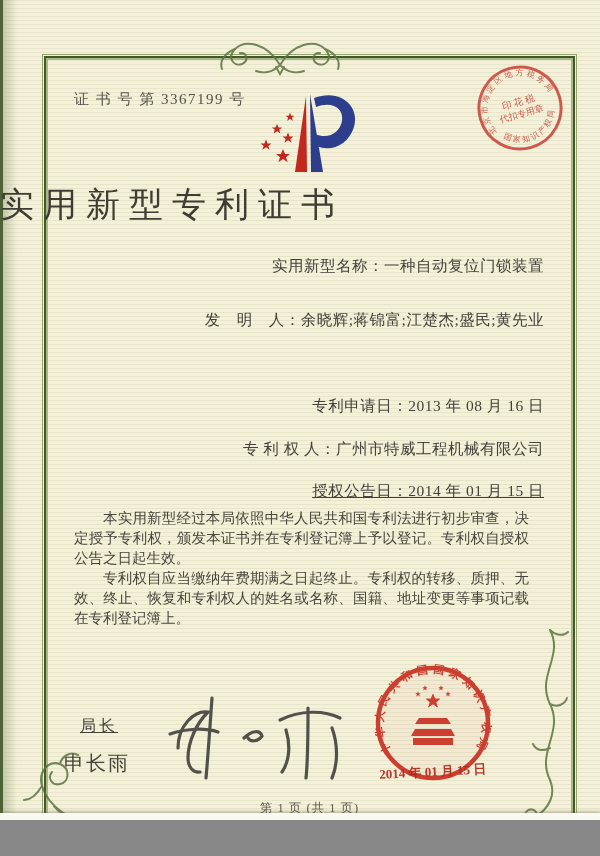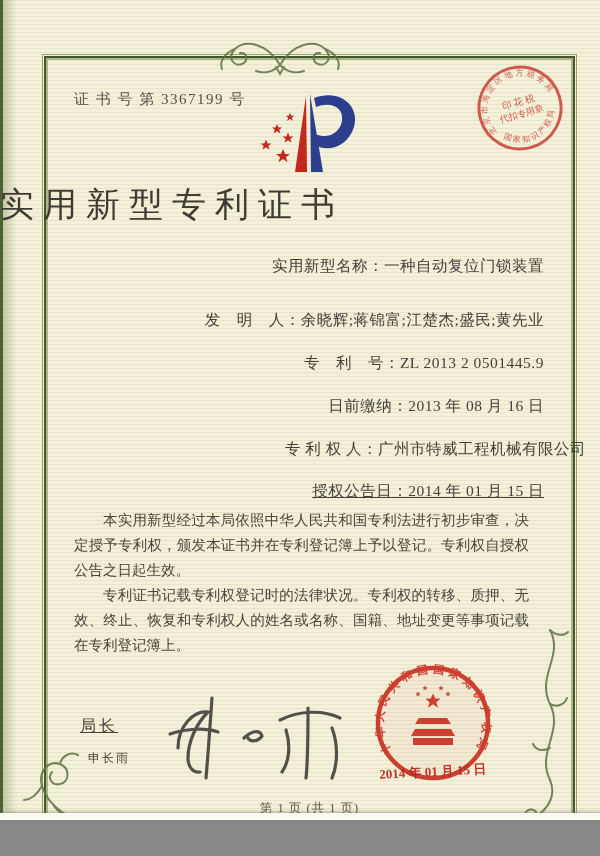--- a/index.html
+++ b/index.html
@@ -21,26 +21,26 @@
   #frame{
     left:44px;top:56px;width:527px;height:766px;
     border:2px solid #46572b;
     outline:1px solid #92a56d;outline-offset:1px;
     box-shadow:inset 0 0 0 2px rgba(146,165,109,.75);
   }
   #cert-no{left:74px;top:90px;font-size:15px;letter-spacing:1.5px;color:#55514a;}
   #title{left:0;top:182px;width:600px;font-size:34px;
     letter-spacing:9px;color:#3f3c33;}
   .field-row{left:74px;width:470px;font-size:15.5px;letter-spacing:.5px;white-space:nowrap;text-align:right;}
-  #f0{top:256px;} #f1{top:310px;} #f2{top:353px;} #f3{top:396px;} #f4{top:439px;margin-left:42px;} #f5{top:481px;text-decoration:underline;}
-  #body-text{left:74px;top:508px;width:455px;font-size:14.5px;line-height:25px;
+  #f0{top:256px;} #f1{top:310px;} #f2{top:353px;} #f3{top:396px;} #f4{top:439px;} #f5{top:481px;text-decoration:underline;}
+  #body-text{left:74px;top:508px;width:455px;font-size:14.5px;line-height:20px;
     text-align:justify;color:#48453c;}
   #body-text p{margin:0;text-indent:2em;}
   #sig-title{left:80px;top:716px;font-size:16px;letter-spacing:3px;color:#45423a;text-decoration:underline;}
-  #sig-name{left:88px;top:750px;font-size:12px;letter-spacing:2px;color:#45423a;}
+  #sig-name{left:64px;top:750px;font-size:20px;letter-spacing:2px;color:#45423a;}
   #footer-page{left:44px;top:800px;width:531px;text-align:center;font-size:12.5px;
     color:#5a564b;letter-spacing:1px;}
   svg{display:block;}
   .orn{stroke:#5d7342;fill:none;stroke-width:2;stroke-linecap:round;opacity:.85;}
 </style>
 </head>
 <body>
 
 <div id="page">
 
@@ -99,36 +99,33 @@
   </svg>
 
   <div id="title" class="abs">实用新型专利证书</div>
 
   <div id="f0" class="abs field-row">
     <span>实用新型名称：</span><span>一种自动复位门锁装置</span>
   </div>
   <div id="f1" class="abs field-row">
     <span>发　明　人：</span><span>余晓辉;蒋锦富;江楚杰;盛民;黄先业</span>
   </div>
-  <div id="f2" class="abs field-row">
-    <span>专　利　号：</span><span>ZL 2013 2 0501445.9</span>
-  </div>
   <div id="f3" class="abs field-row">
-    <span>日前缴纳：</span><span>2013 年 08 月 16 日</span>
+    <span>专利申请日：</span><span>2013 年 08 月 16 日</span>
   </div>
   <div id="f4" class="abs field-row">
     <span>专 利 权 人：</span><span>广州市特威工程机械有限公司</span>
   </div>
   <div id="f5" class="abs field-row">
     <span>授权公告日：</span><span>2014 年 01 月 15 日</span>
   </div>
 
   <div id="body-text" class="abs">
     <p>本实用新型经过本局依照中华人民共和国专利法进行初步审查，决定授予专利权，颁发本证书并在专利登记簿上予以登记。专利权自授权公告之日起生效。</p>
-    <p>专利证书记载专利权登记时的法律状况。专利权的转移、质押、无效、终止、恢复和专利权人的姓名或名称、国籍、地址变更等事项记载在专利登记簿上。</p>
+    <p>专利权自应当缴纳年费期满之日起终止。专利权的转移、质押、无效、终止、恢复和专利权人的姓名或名称、国籍、地址变更等事项记载在专利登记簿上。</p>
   </div>
 
   <div id="sig-title" class="abs">局长</div>
   <div id="sig-name" class="abs">申长雨</div>
 
   <svg class="abs" style="left:148px;top:686px;" width="220" height="104" viewBox="0 0 220 104">
     <g fill="none" stroke="#3c3c38" stroke-width="3.2" stroke-linecap="round" opacity="0.88">
       <path d="M30,62 C30,40 46,24 60,26 C48,38 40,56 40,72 C40,81 45,87 52,86"></path>
       <path d="M64,12 C62,40 60,70 58,92"></path>
       <path d="M22,48 C40,42 58,42 70,46"></path>

